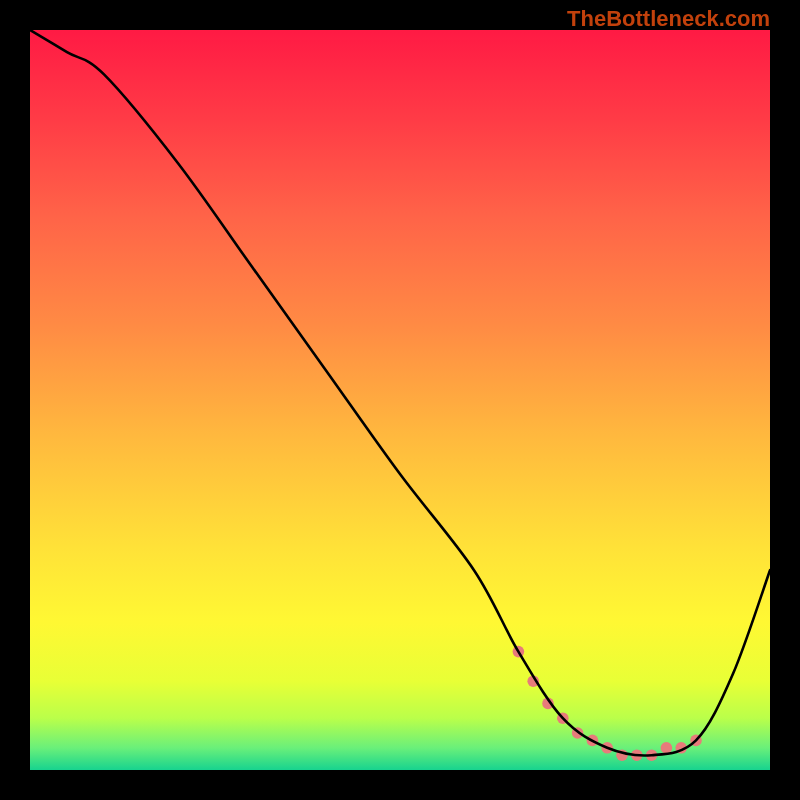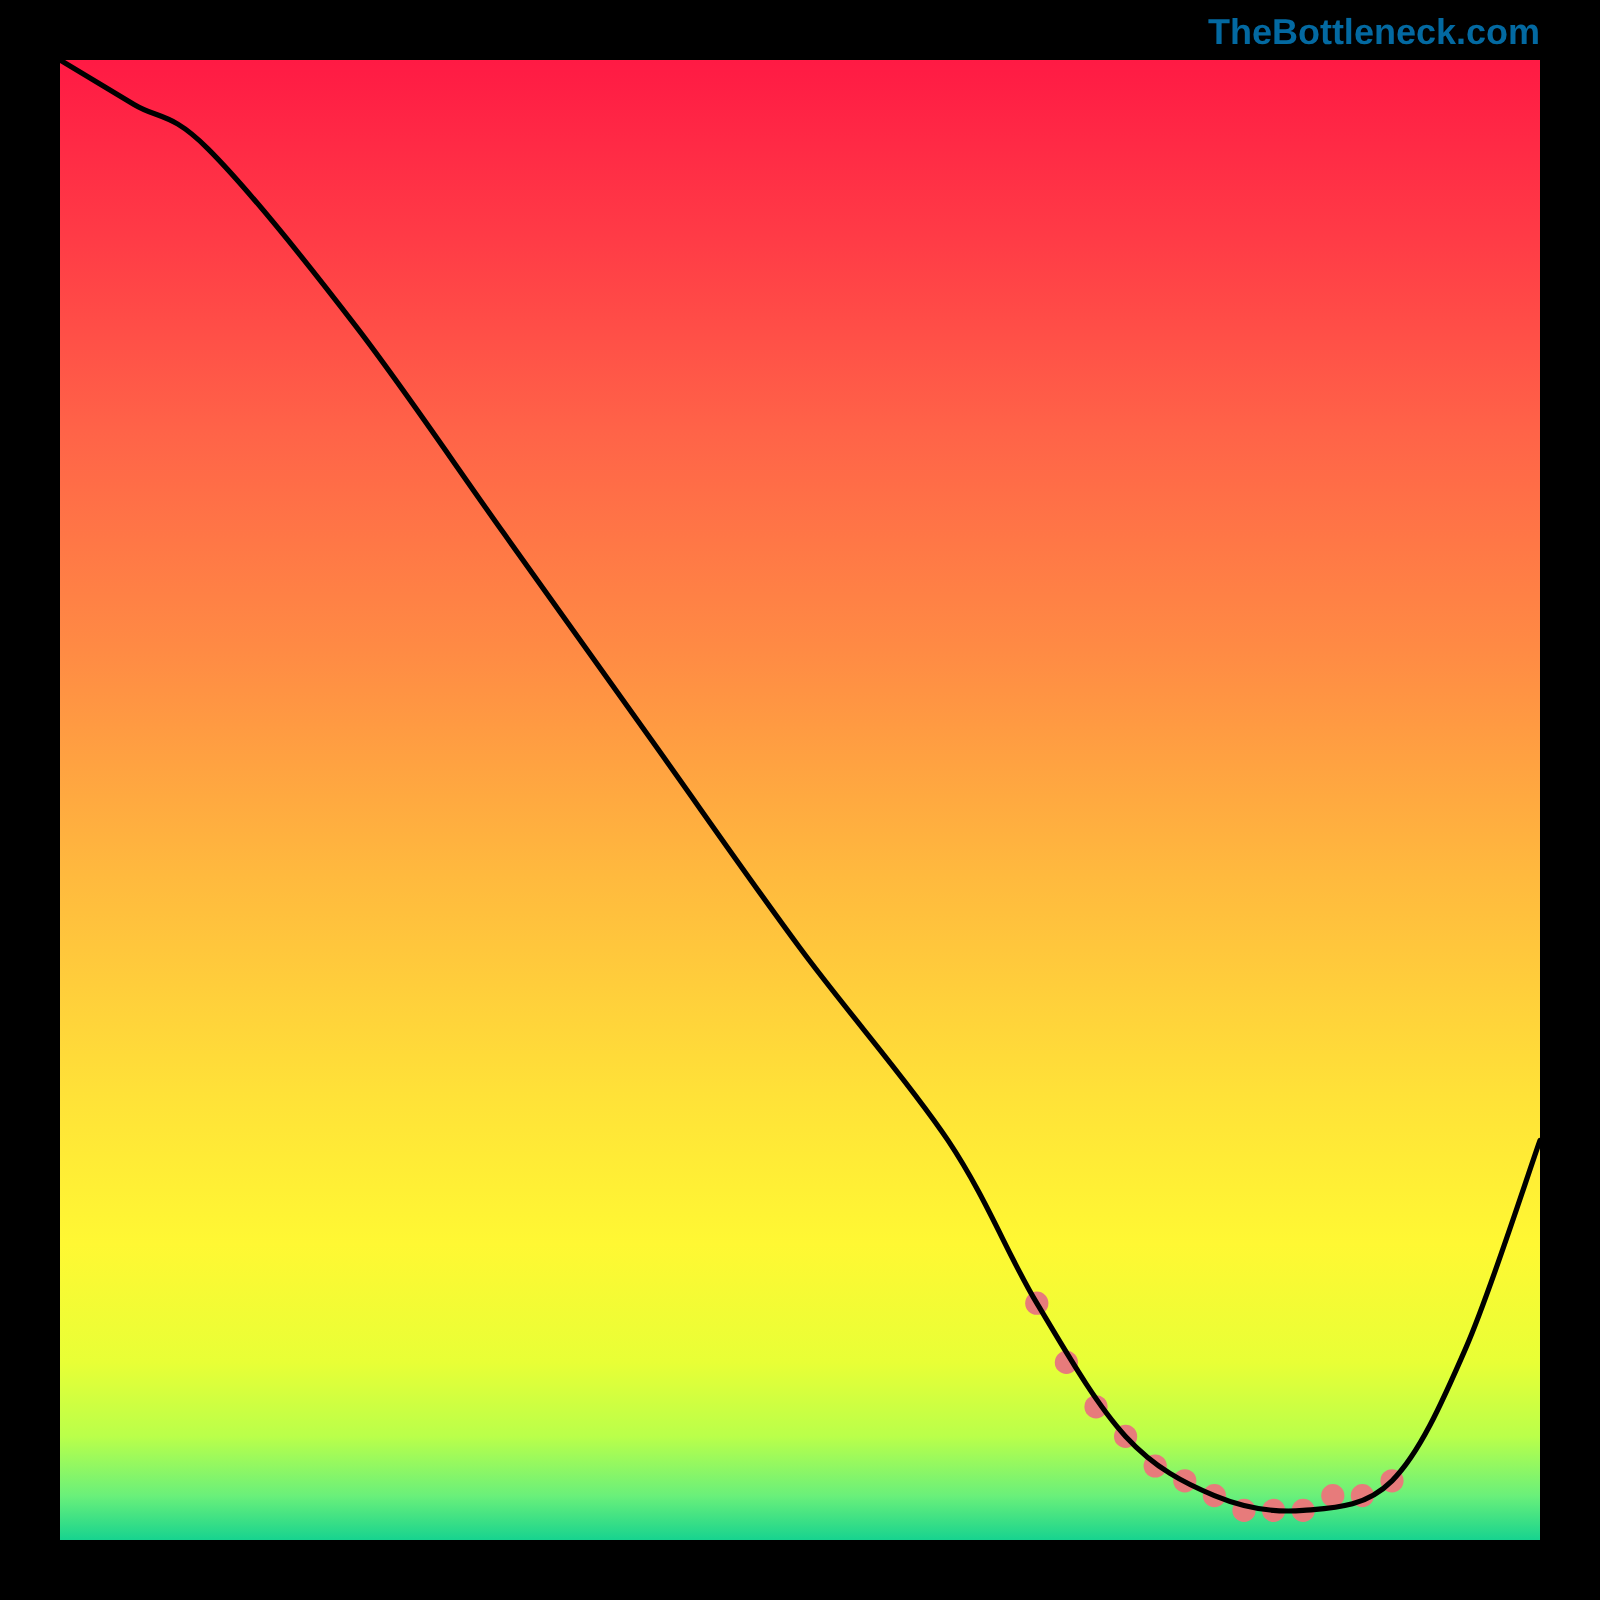--- a/index.html
+++ b/index.html
@@ -15,23 +15,23 @@
     left: 30px;
     top: 30px;
     width: 740px;
     height: 740px;
   }
   .watermark {
     position: absolute;
     top: 6px;
     right: 30px;
     font-family: Arial, Helvetica, sans-serif;
-    font-size: 18px;
+    font-size: 22px;
     font-weight: bold;
-    color: #0369a1;
+    color: #c2410c;
     letter-spacing: 0px;
     z-index: 10;
   }
   svg.plot {
     position: absolute;
     left: 0;
     top: 0;
     width: 740px;
     height: 740px;
     display: block;

